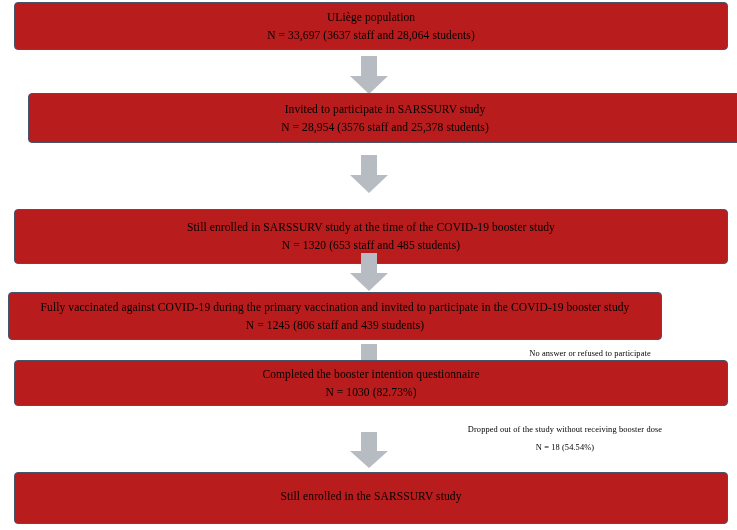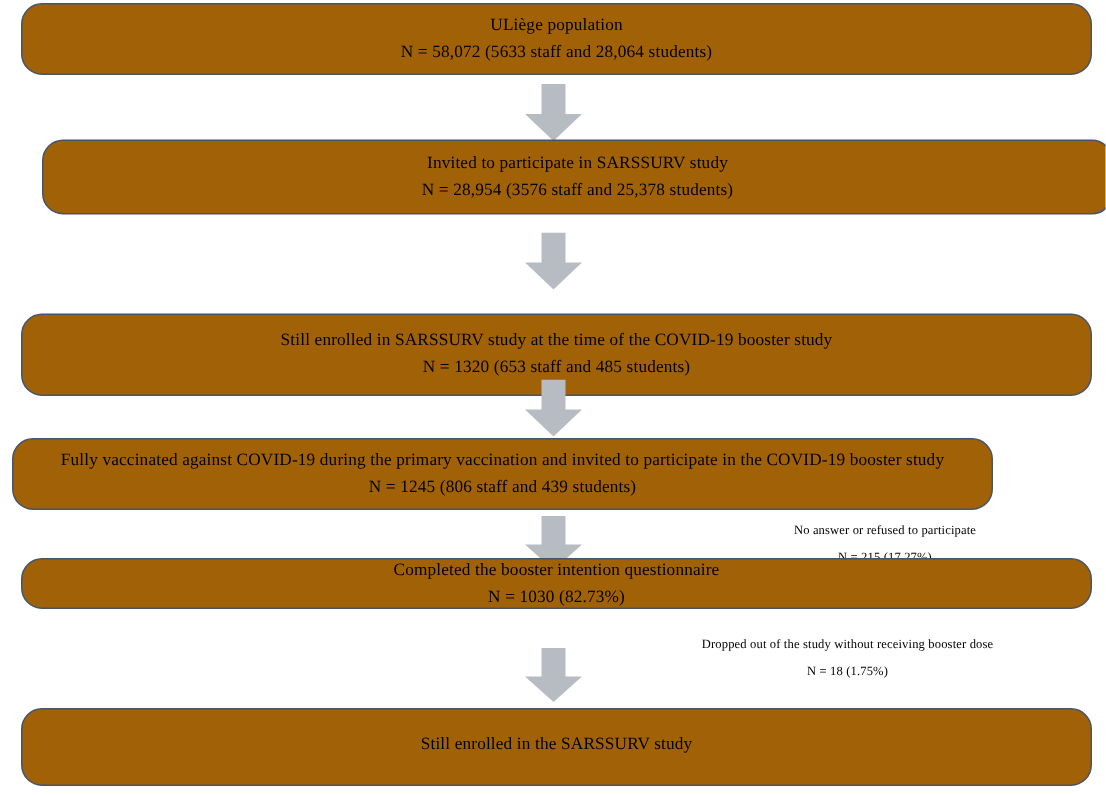--- a/index.html
+++ b/index.html
@@ -19,22 +19,22 @@
   #flowchart {
     position: relative;
     width: 737px;
     height: 530px;
   }
 
   .node-box {
     position: absolute;
     box-sizing: border-box;
     border: 1.4px solid #44546a;
-    border-radius: 14px;
-    background: #a16207;
+    border-radius: 4px;
+    background: #b91c1c;
     display: flex;
     flex-direction: column;
     align-items: center;
     justify-content: center;
   }
 
   .node-line {
     display: block;
     width: 100%;
     text-align: center;
@@ -43,21 +43,21 @@
     letter-spacing: 0.1px;
     white-space: nowrap;
   }
   .node-line.primary { margin-bottom: 3px; }
 
   
   #box-population      { left: 14px;  top: 2px;   width: 714px; height: 48px; }
   #box-invited         { left: 28px;  top: 93px;  width: 714px; height: 50px; }
   #box-still-enrolled  { left: 14px;  top: 209px; width: 714px; height: 55px; }
   #box-fully-vaccinated{ left: 8px;   top: 292px; width: 654px; height: 48px; }
-  #box-completed       { left: 14px;  top: 372px; width: 714px; height: 34px; }
+  #box-completed       { left: 14px;  top: 360px; width: 714px; height: 46px; }
   #box-final-enrolled  { left: 14px;  top: 472px; width: 714px; height: 52px; }
 
   
   .arrow {
     position: absolute;
     left: 350px;
     width: 38px;
     height: 38px;
   }
   .arrow svg { display: block; width: 100%; height: 100%; }
@@ -84,21 +84,21 @@
   #annotation-no-answer { left: 455px; top: 347px; width: 270px; }
   #annotation-dropped   { left: 405px; top: 423px; width: 320px; }
 </style>
 </head>
 <body>
 
 <div id="flowchart">
 
   <div class="node-box" id="box-population">
     <span class="node-line primary">ULiège population</span>
-    <span class="node-line">N = 58,072 (5633 staff and 28,064 students)</span>
+    <span class="node-line">N = 33,697 (3637 staff and 28,064 students)</span>
   </div>
 
   <div class="arrow" id="arrow-1">
     <svg viewBox="0 0 38 38" preserveAspectRatio="none" aria-hidden="true">
       <polygon points="11,0 27,0 27,20 38,20 19,38 0,20 11,20" fill="#b7bcc2"></polygon>
     </svg>
   </div>
 
   <div class="node-box" id="box-invited">
     <span class="node-line primary">Invited to participate in SARSSURV study</span>
@@ -144,20 +144,20 @@
   </div>
 
   <div class="arrow" id="arrow-5">
     <svg viewBox="0 0 38 38" preserveAspectRatio="none" aria-hidden="true">
       <polygon points="11,0 27,0 27,20 38,20 19,38 0,20 11,20" fill="#b7bcc2"></polygon>
     </svg>
   </div>
 
   <div class="annotation" id="annotation-dropped">
     <span class="ann-line ann-primary">Dropped out of the study without receiving booster dose</span>
-    <span class="ann-line">N = 18 (1.75%)</span>
+    <span class="ann-line">N = 18 (54.54%)</span>
   </div>
 
   <div class="node-box" id="box-final-enrolled">
     <span class="node-line primary">Still enrolled in the SARSSURV study</span>
   </div>
 
 </div>
 
 </body></html>

